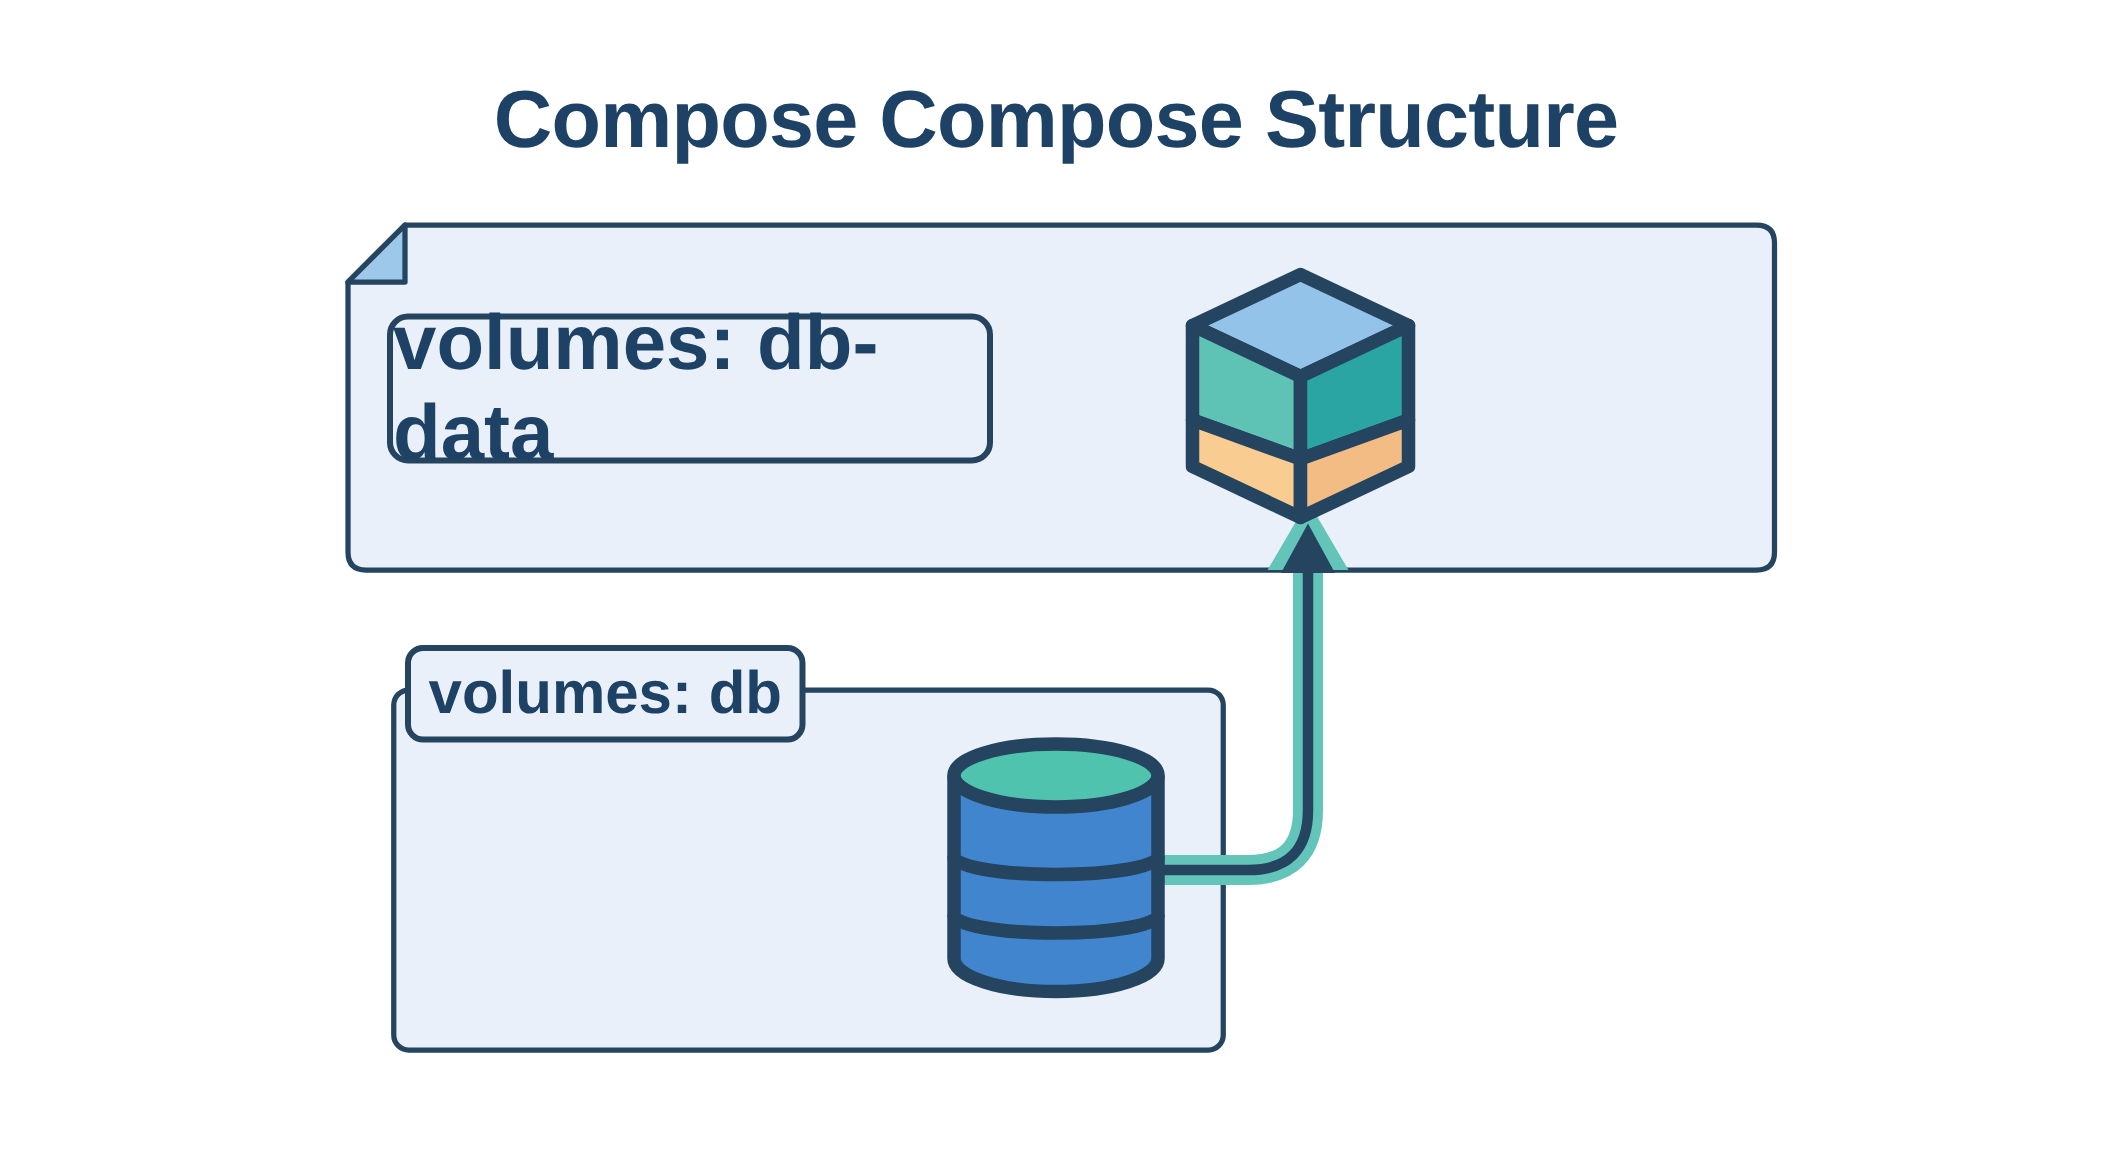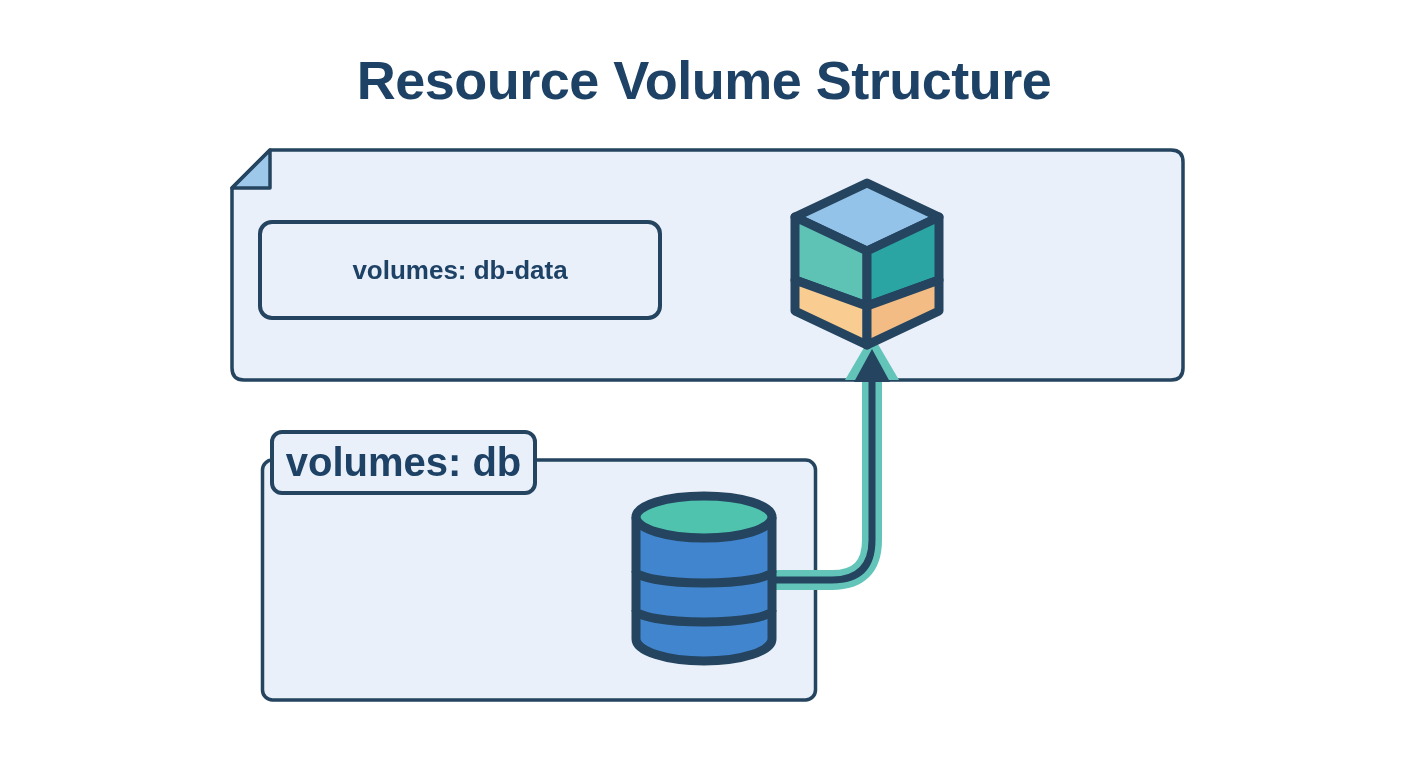--- a/index.html
+++ b/index.html
@@ -20,22 +20,22 @@
   }
   .label-box{
     position:absolute;
     box-sizing:border-box;
     background:#e9f0fa;
     border:4.5px solid #24445f;
     display:flex;align-items:center;justify-content:center;
     font-weight:700;
   }
   .volumes-box{
-    left:258px;top:220px;width:404px;height:100px;
-    border-radius:14px;font-size:26px;
+    left:258px;top:209px;width:404px;height:100px;
+    border-radius:14px;font-size:52px;
   }
   .services-box{
     left:270px;top:430px;width:267px;height:65px;
     border-radius:12px;font-size:40px;
   }
   .float-label{
     position:absolute;
     font-size:40px;line-height:40px;font-weight:700;
     white-space:nowrap;
   }
@@ -74,21 +74,21 @@
     </g>
 
     <g stroke="#24445f" stroke-linejoin="round">
       <path d="M 636 517 L 636 639 A 68 22 0 0 0 772 639 L 772 517" fill="#4285cf" stroke-width="9"></path>
       <path d="M 636 571 A 68 12 0 0 0 772 571" fill="none" stroke-width="9"></path>
       <path d="M 636 610 A 68 12 0 0 0 772 610" fill="none" stroke-width="9"></path>
       <ellipse cx="704" cy="517" rx="68" ry="21" fill="#4fc3ae" stroke-width="9"></ellipse>
     </g>
   </svg>
 
-  <div class="diagram-title navy-text">Resource Volume Structure</div>
+  <div class="diagram-title navy-text">Compose Compose Structure</div>
 
   <div class="label-box volumes-box navy-text">
     <span>volumes: db-data</span>
   </div>
 
   <div class="label-box services-box navy-text">
     <span>volumes: db</span>
   </div>
 
 

